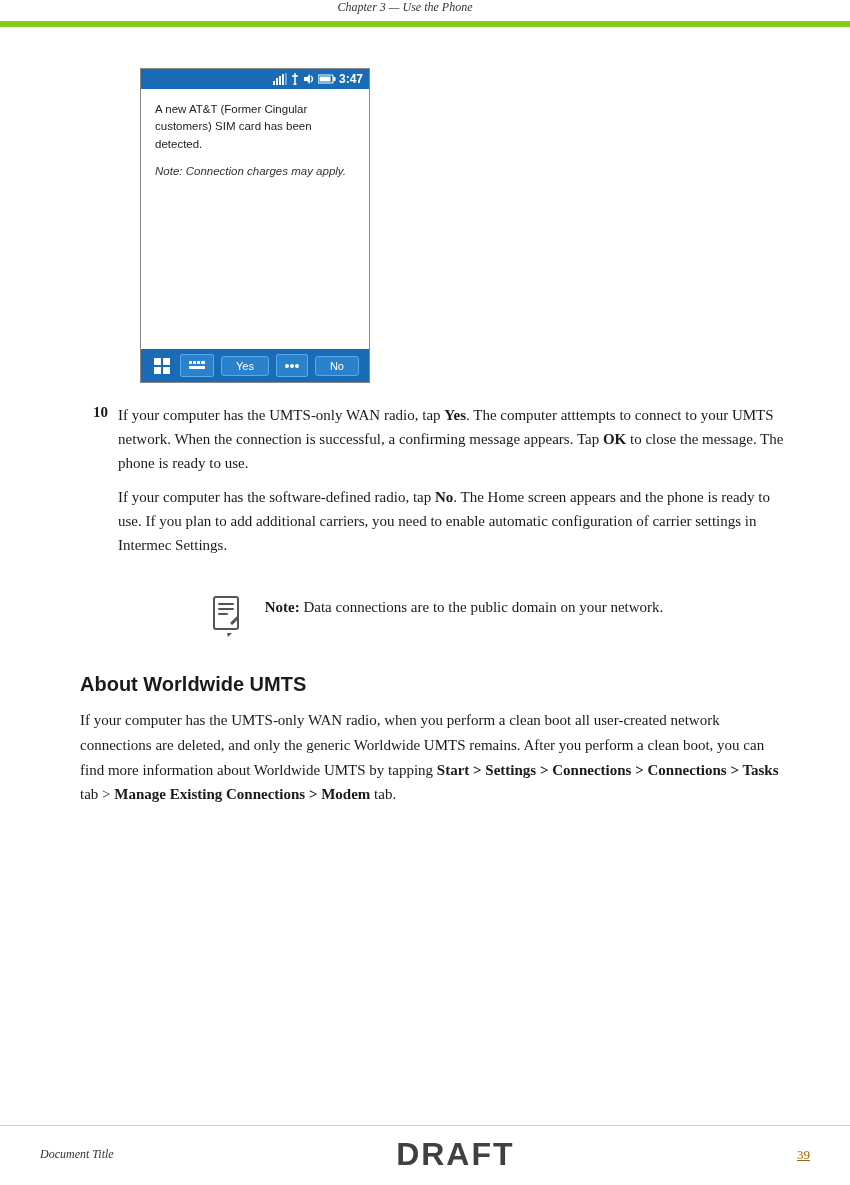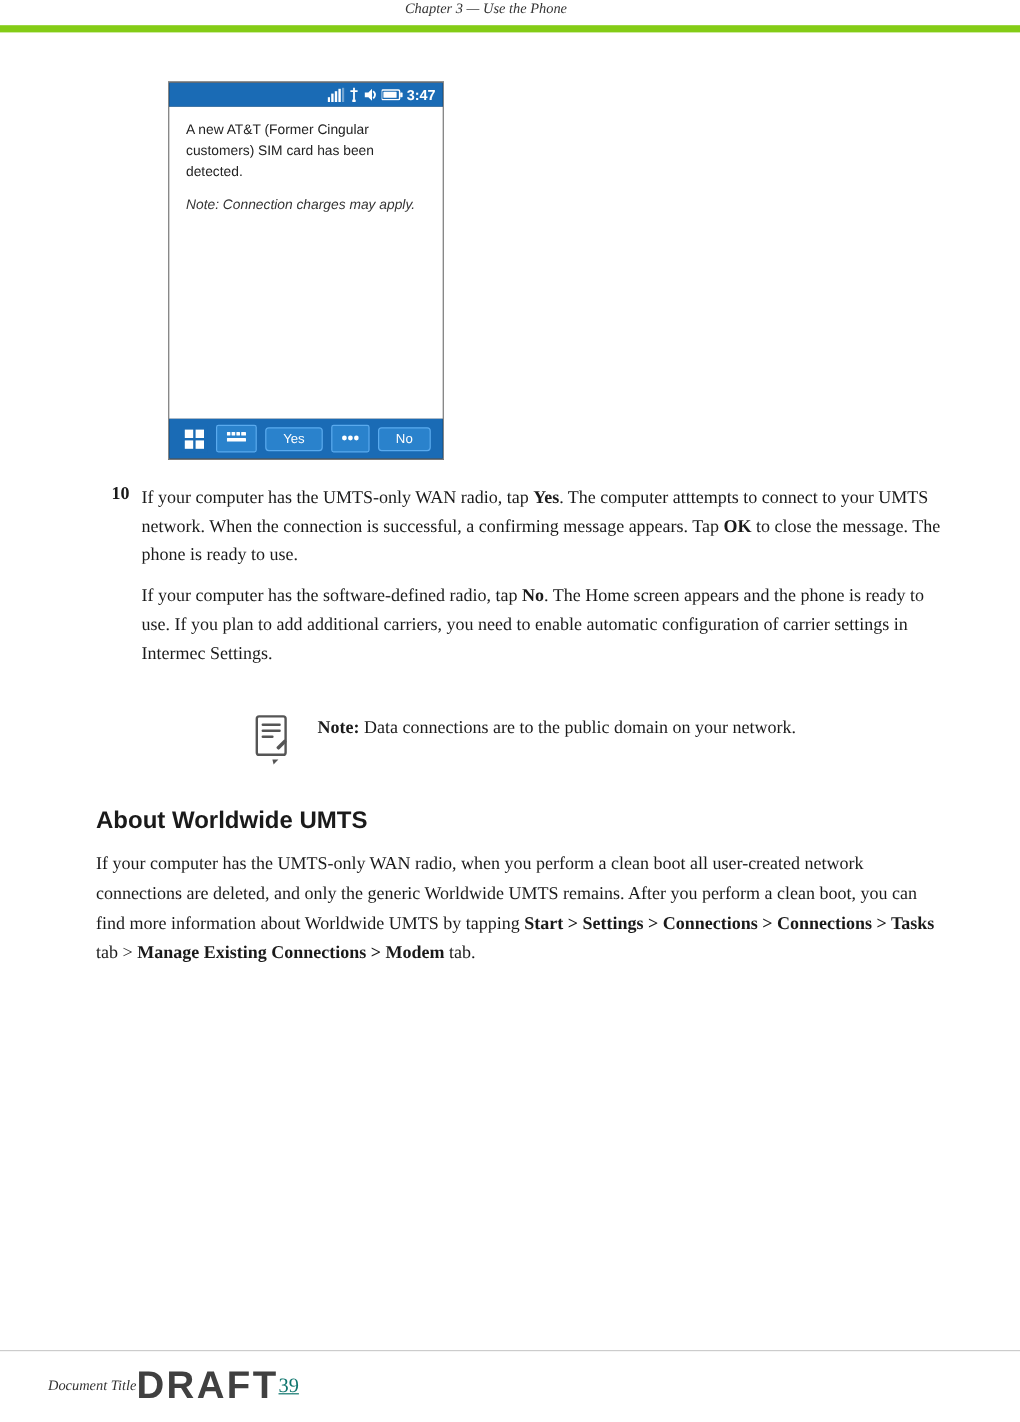--- a/index.html
+++ b/index.html
@@ -202,42 +202,42 @@
     }
 
     
     .page-footer {
       position: absolute;
       bottom: 0;
       left: 0;
       right: 0;
       display: flex;
       align-items: center;
-      justify-content: flex-start;
+      justify-content: space-between;
       padding: 10px 40px 12px 40px;
       border-top: 1px solid #ccc;
     }
 
     .footer-left {
       font-size: 12px;
       font-style: italic;
       color: #333;
     }
 
     .footer-center {
       font-size: 32px;
       font-family: Arial, Helvetica, sans-serif;
       font-weight: bold;
       letter-spacing: 2px;
       color: #404040;
     }
 
     .footer-right {
-      font-size: 17px;
-      color: #0f766e;
+      font-size: 13px;
+      color: #a16207;
       text-decoration: underline;
     }
 
     
     .bold { font-weight: bold; }
   </style>
 </head>
 <body>
 
 <div class="page-header">

